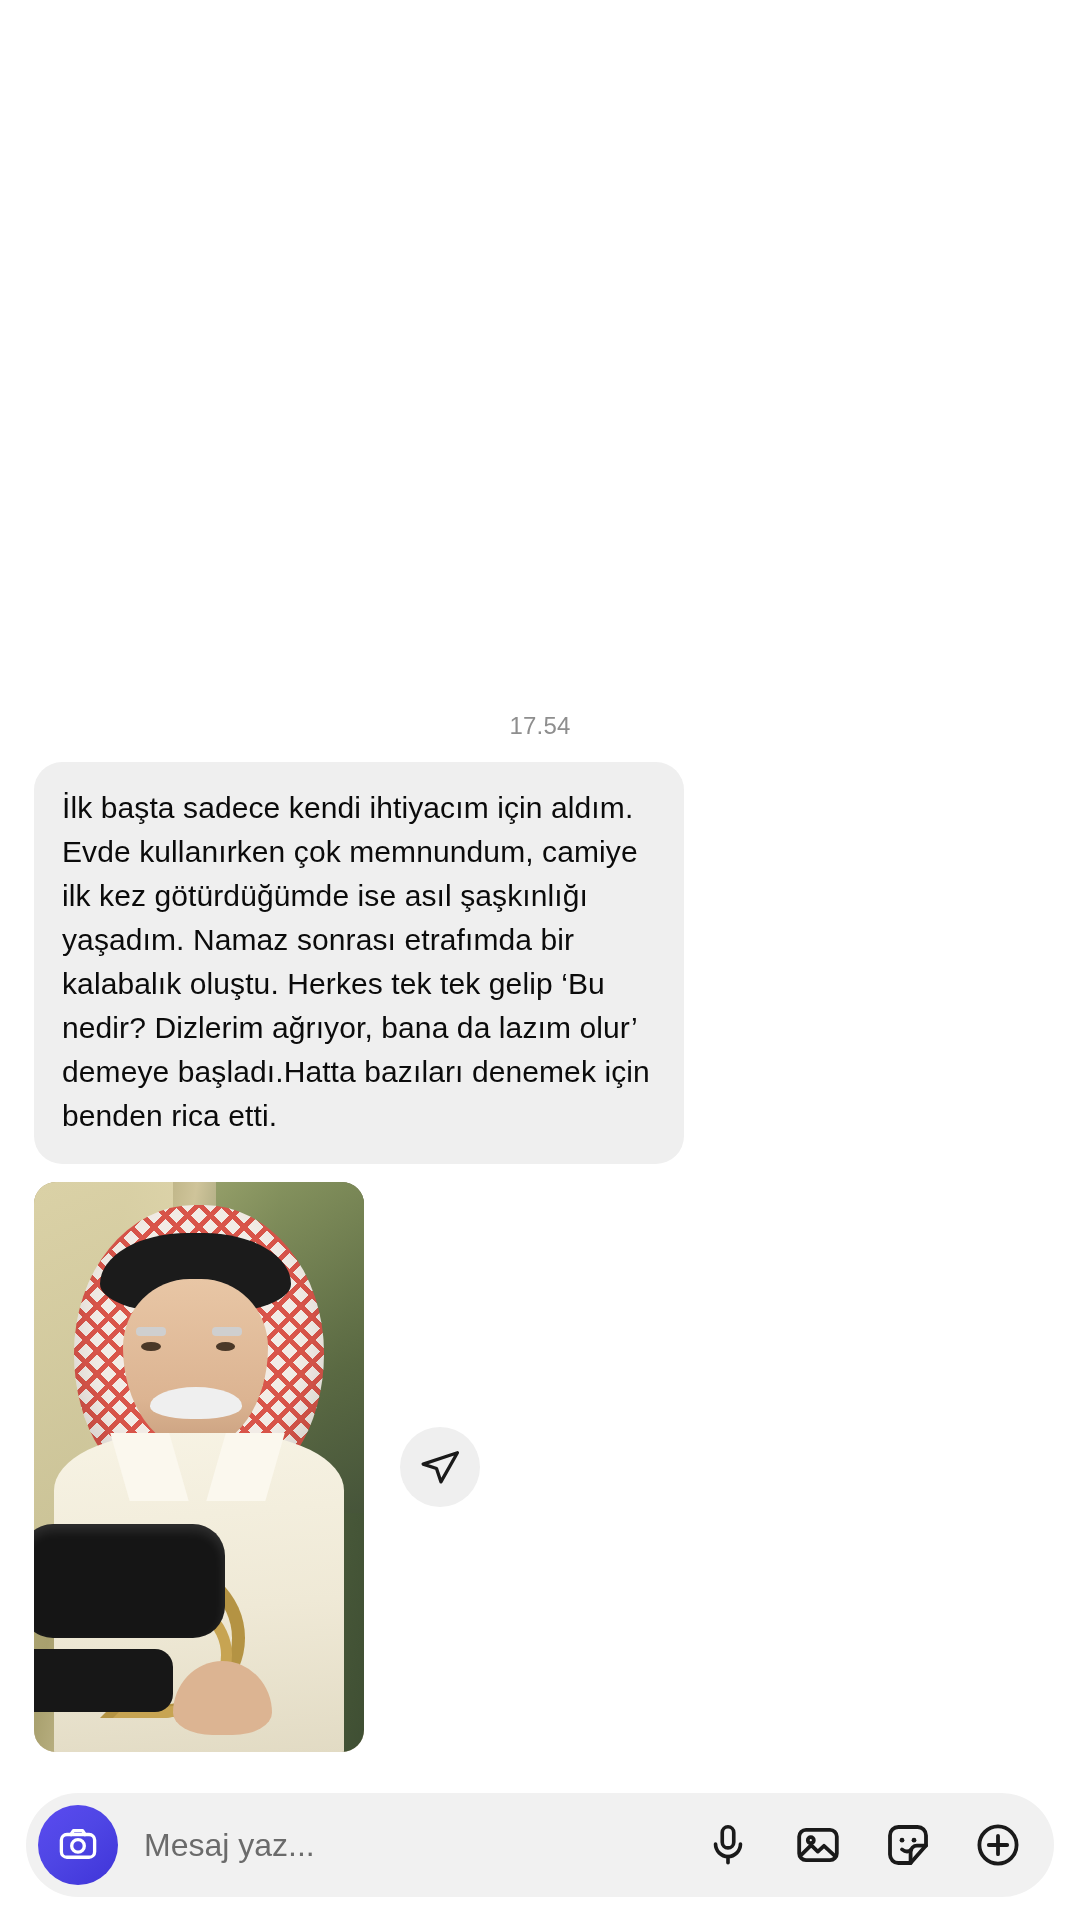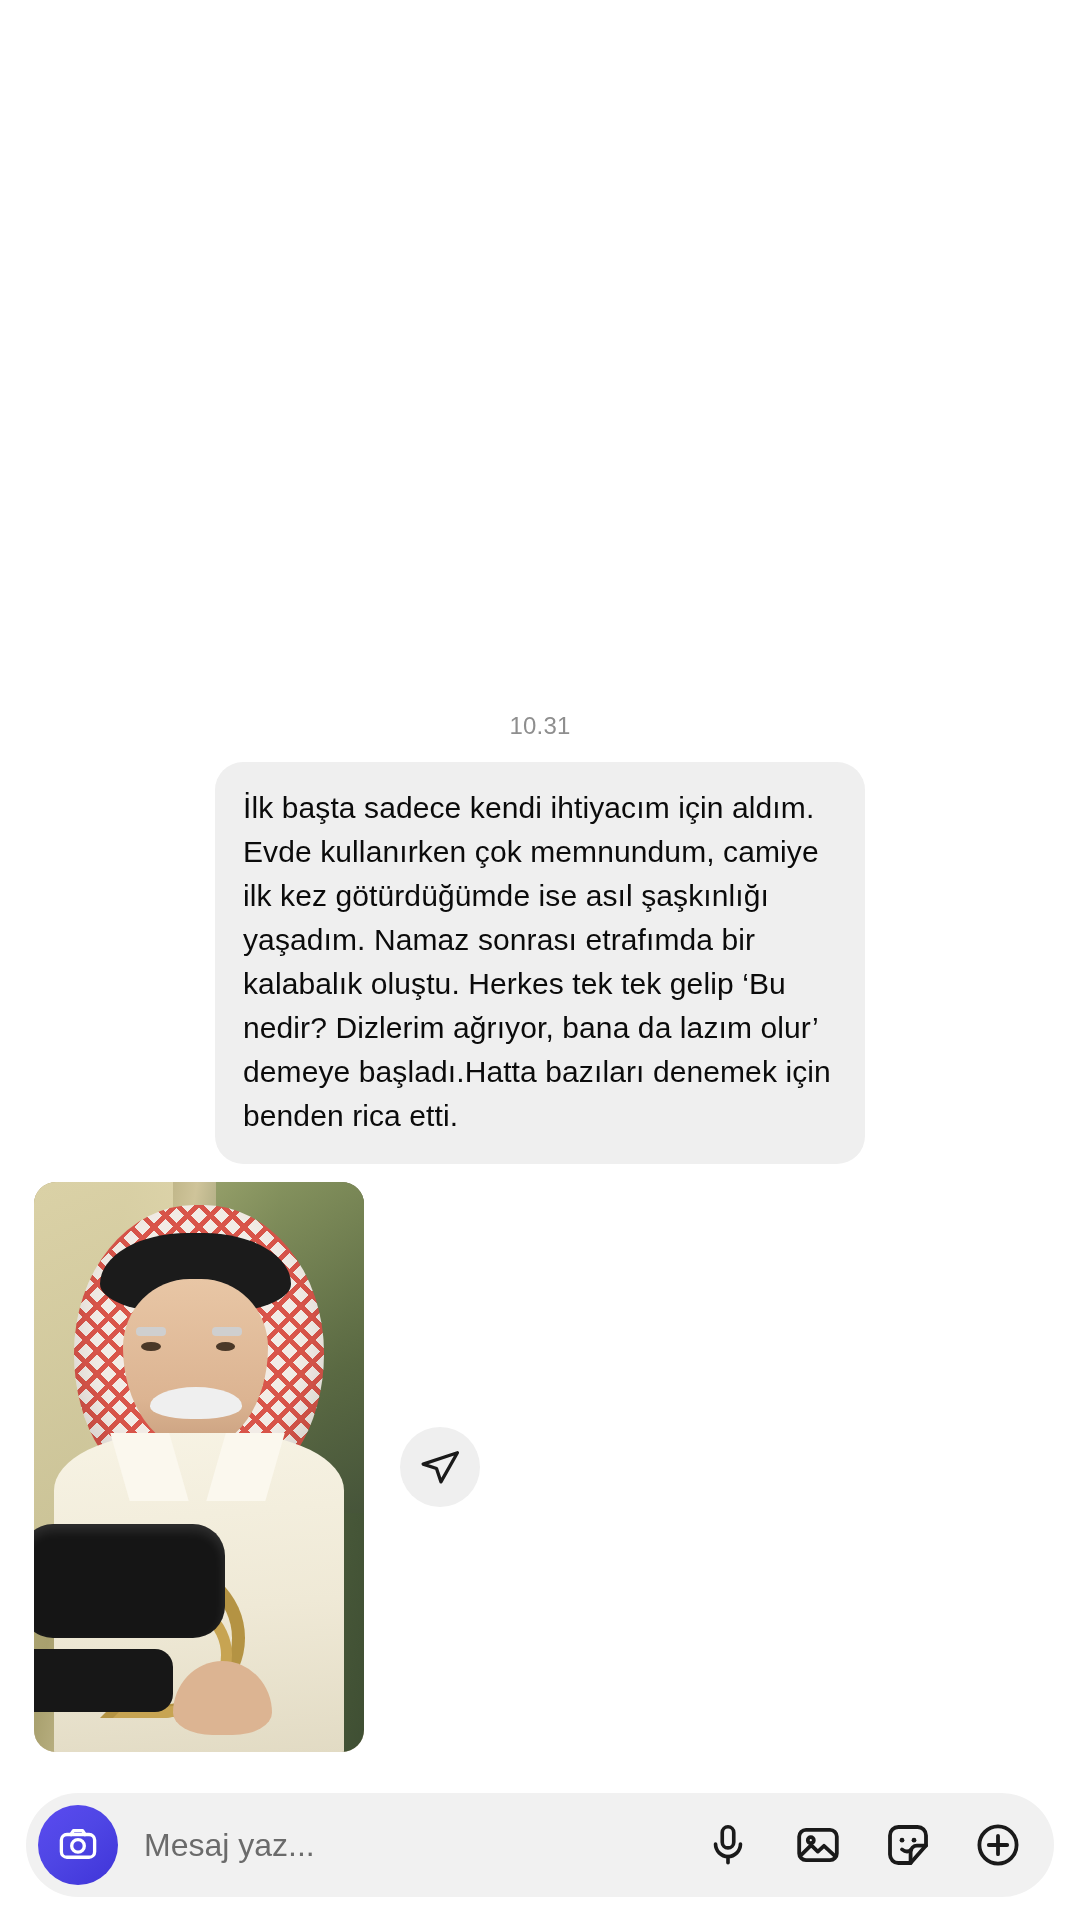--- a/index.html
+++ b/index.html
@@ -36,21 +36,21 @@
   .timestamp {
     text-align: center;
     font-size: 24px;
     color: #8e8e8e;
     letter-spacing: 0.2px;
     margin-bottom: 22px;
   }
 
   .msg-row {
     display: flex;
-    justify-content: center;
+    justify-content: flex-start;
   }
 
   .bubble {
     background: #efefef;
     color: #0b0b0b;
     border-radius: 28px;
     padding: 24px 28px 26px 28px;
     max-width: 650px;
     font-size: 30px;
     line-height: 44px;
@@ -266,21 +266,21 @@
   }
   .action-icon svg { display: block; }
 </style>
 </head>
 <body>
 
 <div class="screen">
 
   <div class="conversation">
 
-    <div class="timestamp">10.31</div>
+    <div class="timestamp">17.54</div>
 
     <div class="msg-row">
       <div class="bubble">İlk başta sadece kendi ihtiyacım için aldım. Evde kullanırken çok memnundum, camiye ilk kez götürdüğümde ise asıl şaşkınlığı yaşadım. Namaz sonrası etrafımda bir kalabalık oluştu. Herkes tek tek gelip ‘Bu nedir? Dizlerim ağrıyor, bana da lazım olur’ demeye başladı.Hatta bazıları denemek için benden rica etti.</div>
     </div>
 
     <div class="media-row">
 
       <div class="photo">
         <div class="bg-wall"></div>
         <div class="bg-panel"></div>

